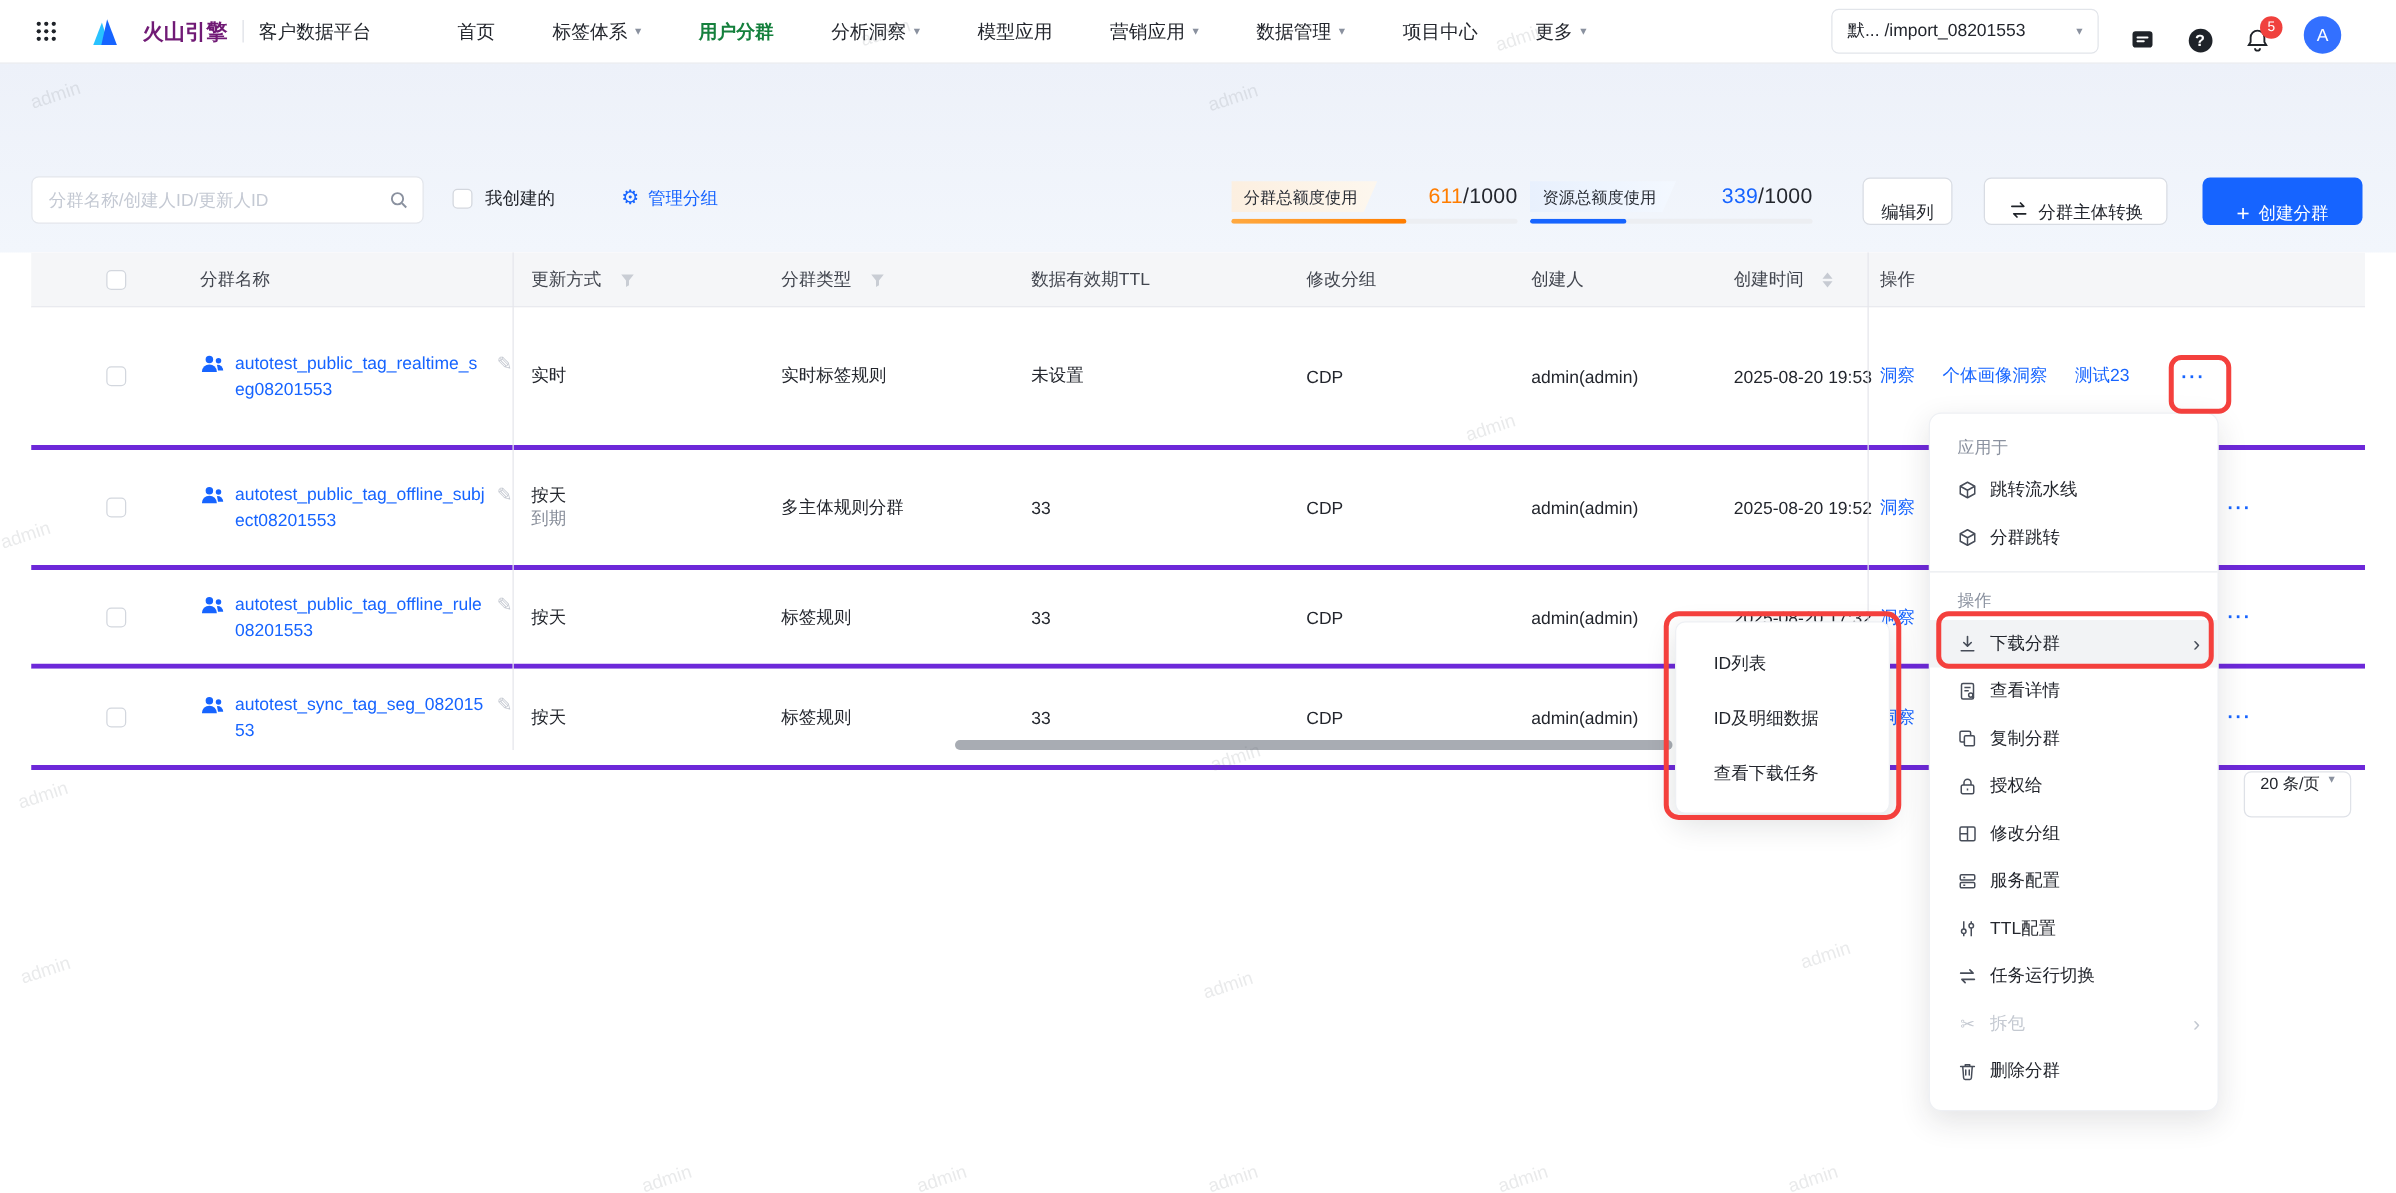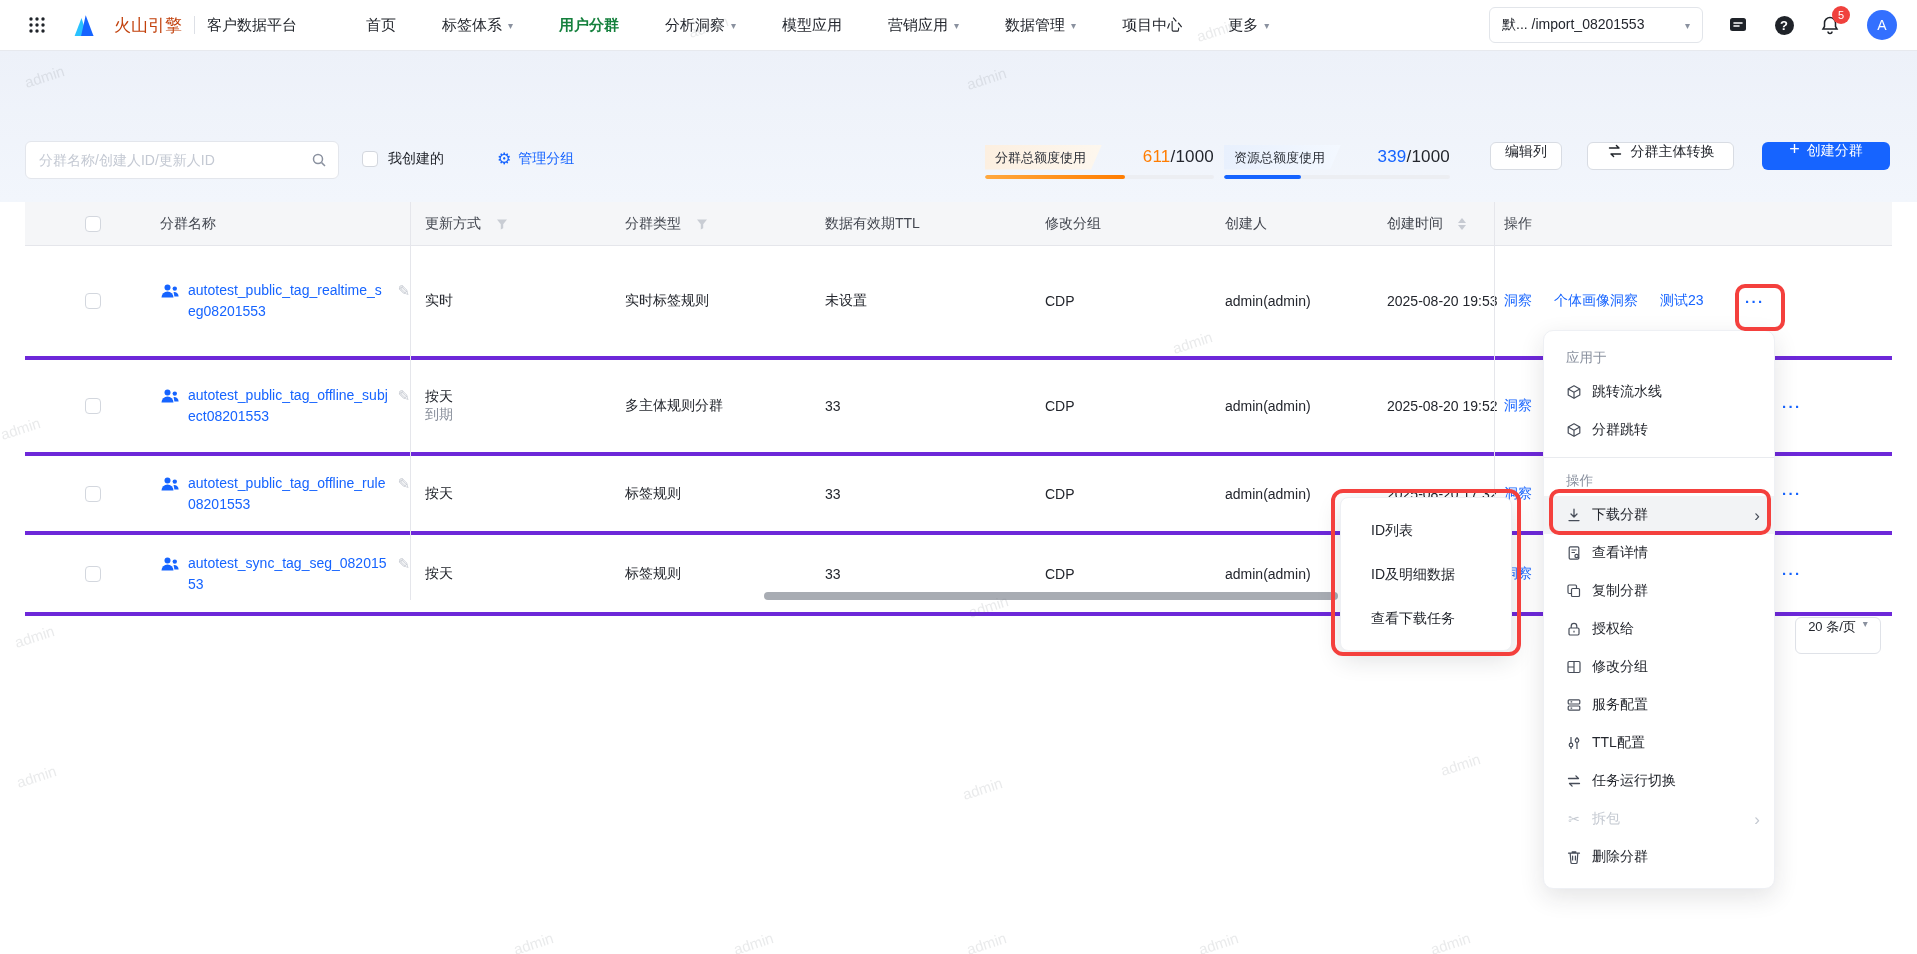--- a/index.html
+++ b/index.html
@@ -4,28 +4,28 @@
 <style>
   html,body{margin:0;padding:0;background:#fff;}
   .screen{position:relative;width:1917px;height:954px;overflow:hidden;background:#fff;
     font-family:"Liberation Sans","DejaVu Sans",sans-serif;color:#23262d;}
   
   .nav{position:absolute;top:0;left:0;right:0;height:50px;background:#fff;border-bottom:1px solid #e7e9ee;
     display:flex;align-items:center;z-index:20;}
   .nav-left{display:flex;align-items:center;padding-left:28px;}
   .grid-icon{display:flex;margin-right:22px;cursor:pointer}
   .logo{display:flex;align-items:center;margin-right:10px}
-  .brand{font-size:17px;font-weight:400;color:#c2410c;margin-left:8px}
+  .brand{font-size:17px;font-weight:700;color:#701a75;margin-left:8px}
   .brand-div{width:1px;height:18px;background:#dde0e6;margin:0 12px}
   .product{font-size:15px;color:#1f2329}
   .nav-menu{display:flex;align-items:center;margin-left:46px}
   .nav-item{padding:10px 23px;font-size:15px;color:#23262d;cursor:pointer;display:flex;align-items:center;height:50px}
   .nav-item .caret{margin-left:6px;font-size:10px;color:#8a919f}
   .nav-item.active{color:#15803d;font-weight:700}
-  .nav-right{margin-left:auto;display:flex;align-items:center;padding-right:20px}
+  .nav-right{margin-left:auto;display:flex;align-items:flex-end;padding-right:44px}
   .proj-select{width:214px;height:36px;border:1px solid #e2e5ea;border-radius:6px;display:flex;align-items:center;
     padding:0 12px;font-size:14px;color:#23262d;box-sizing:border-box;cursor:pointer;background:#fff}
   .proj-select .caret{margin-left:auto;font-size:10px;color:#8a919f}
   .nav-ic{margin-left:24px;position:relative;width:22px;height:22px;display:flex;align-items:center;justify-content:center;cursor:pointer}
   .help-circle{width:19px;height:19px;border-radius:50%;background:#1f2329;color:#fff;font-size:13px;font-weight:700;
     display:flex;align-items:center;justify-content:center}
   .badge{position:absolute;top:-8px;right:-9px;min-width:18px;height:18px;border-radius:9px;background:#f0413d;color:#fff;
     font-size:11px;display:flex;align-items:center;justify-content:center;padding:0 4px;box-sizing:border-box}
   .avatar{margin-left:26px;width:30px;height:30px;border-radius:50%;background:#3370ff;color:#fff;font-size:14px;
     display:flex;align-items:center;justify-content:center;cursor:pointer}
@@ -58,21 +58,21 @@
     clip-path:polygon(0 0,100% 0,calc(100% - 11px) 100%,0 100%);}
   .chip-seg{background:linear-gradient(90deg,#fcefe0,#fdf7ee)}
   .chip-res{background:linear-gradient(90deg,#e8f0fd,#f3f8ff)}
   .q-val{margin-left:auto;font-size:17px;font-weight:400;color:#23262d;letter-spacing:.2px}
   .q-val .used-seg{color:#ff7d00}
   .q-val .used-res{color:#1664ff}
   .q-bar{margin-top:5px;height:4px;border-radius:2px;background:#eceef2;overflow:hidden}
   .q-fill{height:100%;border-radius:2px}
   .q-fill-seg{width:61%;background:linear-gradient(90deg,#ffa940,#ff7d00)}
   .q-fill-res{width:34%;background:#1664ff}
-  .btn{position:absolute;top:142px;height:28px;border-radius:6px;display:flex;align-items:flex-start;justify-content:center;
+  .btn{position:absolute;top:142px;height:38px;border-radius:6px;display:flex;align-items:flex-end;justify-content:center;
     font-size:14px;box-sizing:border-box;cursor:pointer}
   .btn-plain{background:#fff;border:1px solid #d8dce3;color:#23262d}
   #btn-edit{left:1490px;width:72px}
   #btn-convert{left:1587px;width:147px;gap:8px}
   #btn-create{left:1762px;width:128px;background:#1664ff;color:#fff;gap:7px}
   #btn-create .plus{font-size:18px;line-height:1;margin-top:-2px}
   
   .table{position:absolute;left:25px;top:202px;width:1867px;height:398px;background:#fff;}
   .t-header,.t-row{display:grid;grid-template-columns:90px 295px 200px 200px 220px 180px 165px 119px 398px;align-items:center;}
   .t-header{height:43px;background:#f5f6f8;border-bottom:1px solid #e5e6eb;color:#42464f;font-size:14px;}

